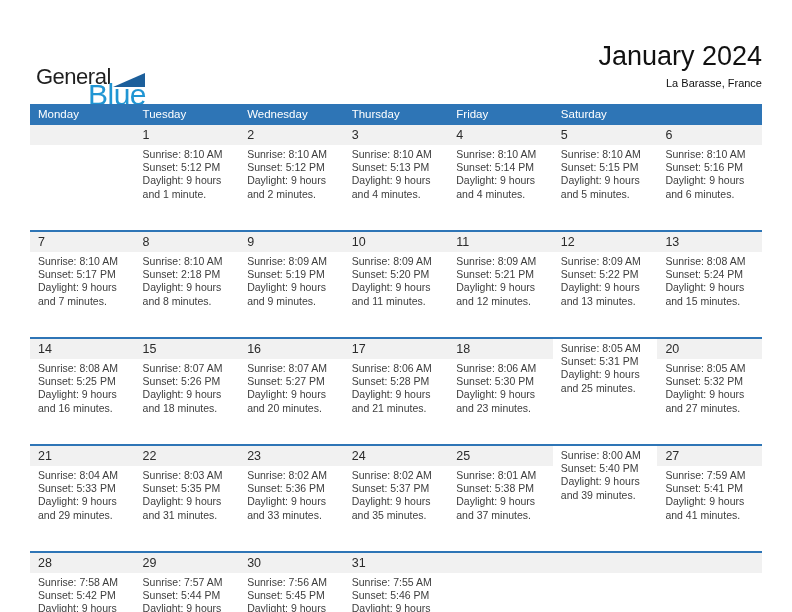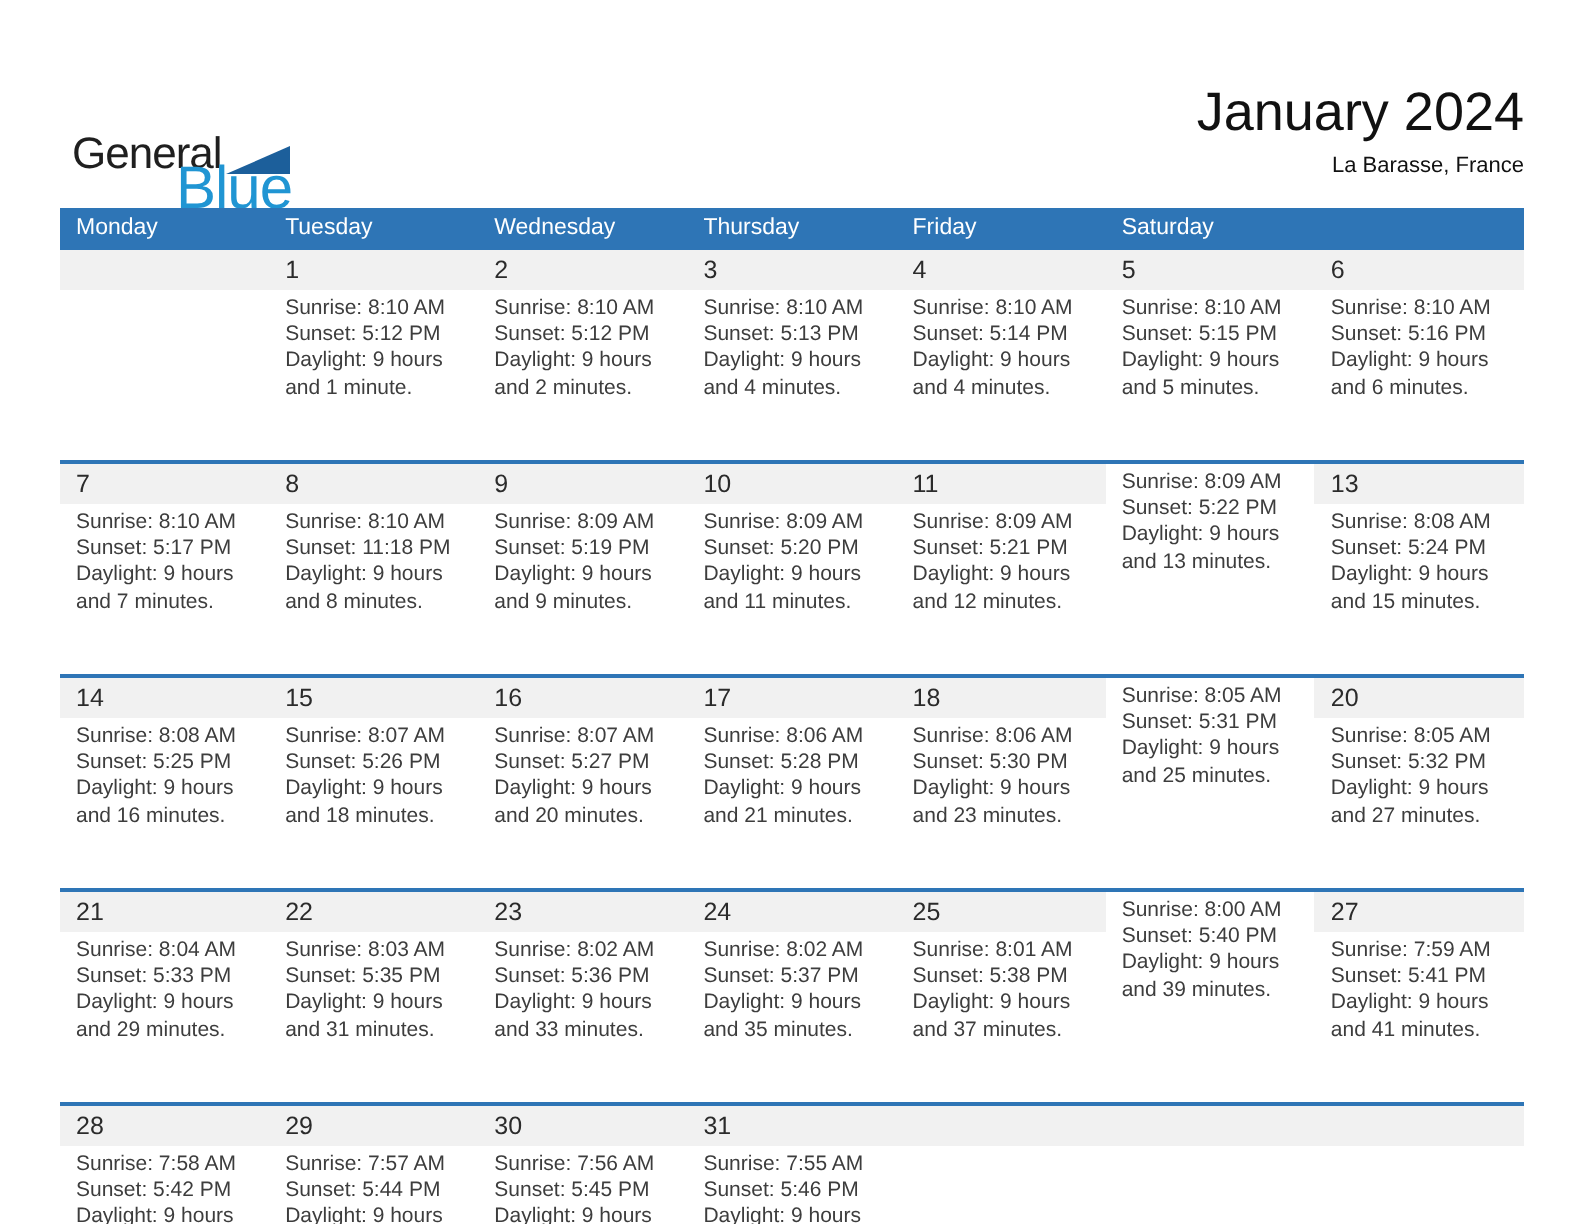--- a/index.html
+++ b/index.html
@@ -144,21 +144,21 @@
       <div>Sunrise: 8:10 AM</div>
       <div>Sunset: 5:17 PM</div>
       <div>Daylight: 9 hours</div>
       <div>and 7 minutes.</div>
     </div>
   </div>
         <div class="cell">
     <div class="num-band">8</div>
     <div class="details">
       <div>Sunrise: 8:10 AM</div>
-      <div>Sunset: 11:18 PM</div>
+      <div>Sunset: 2:18 PM</div>
       <div>Daylight: 9 hours</div>
       <div>and 8 minutes.</div>
     </div>
   </div>
         <div class="cell">
     <div class="num-band">9</div>
     <div class="details">
       <div>Sunrise: 8:09 AM</div>
       <div>Sunset: 5:19 PM</div>
       <div>Daylight: 9 hours</div>
@@ -177,20 +177,21 @@
         <div class="cell">
     <div class="num-band">11</div>
     <div class="details">
       <div>Sunrise: 8:09 AM</div>
       <div>Sunset: 5:21 PM</div>
       <div>Daylight: 9 hours</div>
       <div>and 12 minutes.</div>
     </div>
   </div>
         <div class="cell">
+    <div class="num-band">12</div>
     <div class="details">
       <div>Sunrise: 8:09 AM</div>
       <div>Sunset: 5:22 PM</div>
       <div>Daylight: 9 hours</div>
       <div>and 13 minutes.</div>
     </div>
   </div>
         <div class="cell">
     <div class="num-band">13</div>
     <div class="details">

